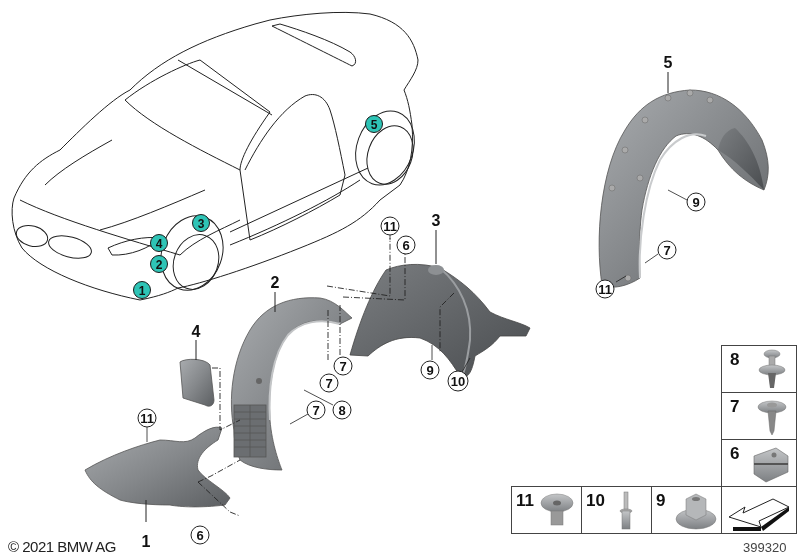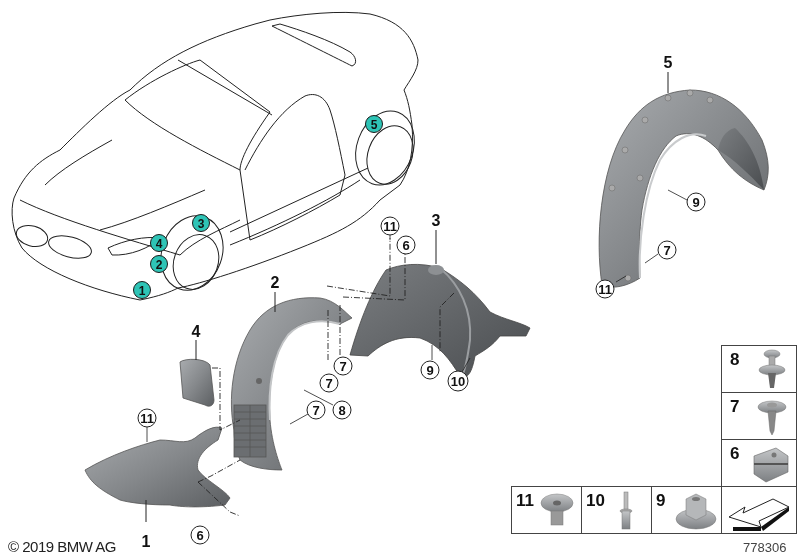--- a/index.html
+++ b/index.html
@@ -271,14 +271,14 @@
 </div>
 <div class="box" style="left:651px;top:486px;width:71px;height:48px;">
   <span class="boxnum-b">9</span>
   <svg class="boxicon" width="48" height="44" style="left:20px;top:2px;">
     <ellipse cx="24" cy="30" rx="20" ry="10" fill="url(#gsmall)" stroke="#777" stroke-width="0.5"></ellipse>
     <path d="M14,10 L24,5 L34,10 L34,26 L24,31 L14,26 Z" fill="#b5b7b9" stroke="#777" stroke-width="0.5"></path>
     <ellipse cx="24" cy="10" rx="4" ry="2" fill="#777"></ellipse>
   </svg>
 </div>
 
-<div class="label copyright">© 2019 BMW AG</div>
-<div class="label diagid">778306</div>
+<div class="label copyright">© 2021 BMW AG</div>
+<div class="label diagid">399320</div>
 
 </body></html>

